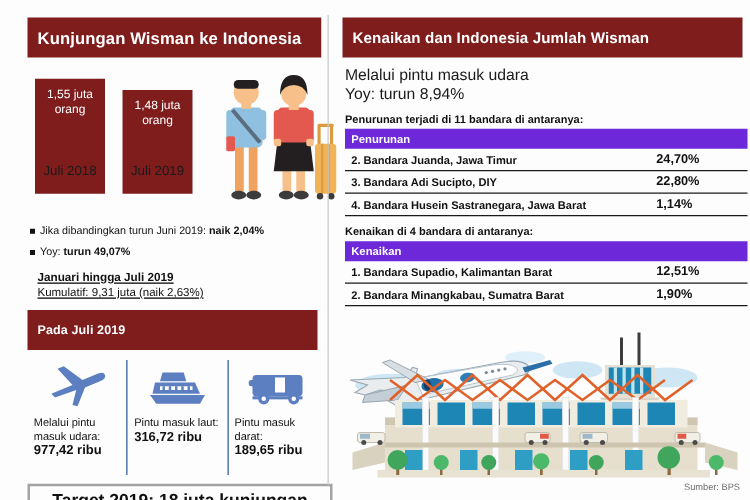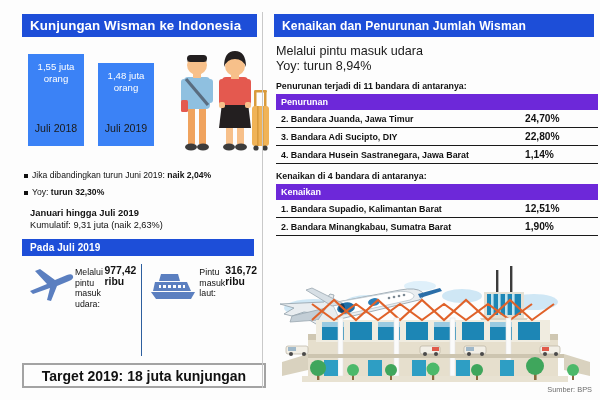--- a/index.html
+++ b/index.html
@@ -10,46 +10,46 @@
     overflow: hidden;
     position: relative;
   }
   #infographic {
     position: absolute; inset: 0;
     background: #fdfdfd;
   }
 
   
   .navy-bar {
-    background: #1d4ed8;
+    background: #7f1d1d;
     color: #ffffff;
     font-weight: bold;
     display: flex;
     align-items: center;
-    padding: 0 8px;
+    padding: 16px 8px;
     letter-spacing: .1px;
     text-align: center;
   }
 
   
   #left-panel {
     position: absolute;
     left: 0; top: 0; width: 262px; height: 400px;
     padding: 14px 10px 0 22px;
   }
   #left-title { height: 23px; font-size: 13.3px; width: 235px; }
 
   #bar-chart-area {
     position: relative;
     height: 118px;
     margin-top: 9px;
   }
   .bar-col { position: absolute; bottom: 18px; width: 56px; }
   .bar {
-    background: #3b82f6;
+    background: #7f1d1d;
     width: 56px;
     color: #ffffff;
     font-size: 9.6px;
     text-align: center;
     padding-top: 7px;
     line-height: 11.5px;
   }
   .bar-label {
     position: absolute;
     bottom: 12px; width: 56px;
@@ -73,30 +73,30 @@
     display: flex;
     align-items: flex-start;
     line-height: 11px;
   }
   .bullet-sq {
     width: 4px; height: 4px; background: #111;
     margin-right: 4px; margin-top: 4px; flex: none;
   }
   .bullet-line b { font-weight: bold; }
 
-  #cumul-block { margin-top: 9px; margin-left: 8px; }
+  #cumul-block { margin-top: 9px; margin-left: 8px; text-decoration: underline; }
   #cumul-title { font-size: 9.4px; font-weight: bold; color: #111; }
   #cumul-value { font-size: 9.2px; color: #111; margin-top: 2px; }
 
   #pada-juli { margin-top: 9px; height: 17px; font-size: 10px; width: 232px; }
 
   #modes { display: flex; margin-top: 8px; width: 240px; height: 92px; }
   .mode {
     flex: 1; position: relative; padding: 0 5px;
-    display: flex; flex-direction: row; align-items: flex-start;
+    display: flex; flex-direction: column; align-items: flex-start;
   }
   .mode + .mode { border-left: 1.5px solid #2d5f9e; }
   .mode-icon { height: 42px; display: flex; align-items: center; justify-content: center; width: 100%; }
   .mode-label { font-size: 8.8px; color: #111; line-height: 10.5px; margin-top: 3px; }
   .mode-value { font-size: 10.4px; font-weight: bold; color: #111; margin-top: 1px; }
 
   #target-box {
     margin-top: 7px;
     width: 244px; height: 25px;
     border: 2px solid #a3a3a3;
@@ -211,21 +211,21 @@
         <circle cx="101" cy="100" r="2.6" fill="#3c3c3c"></circle>
       </svg>
     </div>
 
     <div class="bullet-line">
       <span class="bullet-sq"></span>
       <span><span>Jika dibandingkan turun Juni 2019: </span><b>naik 2,04%</b></span>
     </div>
     <div class="bullet-line">
       <span class="bullet-sq"></span>
-      <span><span>Yoy: </span><b>turun 32,30%</b></span>
+      <span><span>Yoy: </span><b>turun 49,07%</b></span>
     </div>
 
     <div id="cumul-block">
       <div id="cumul-title">Januari hingga Juli 2019</div>
       <div id="cumul-value">Kumulatif: 9,31 juta (naik 2,63%)</div>
     </div>
 
     <div id="pada-juli" class="navy-bar">Pada Juli 2019</div>
 
     <div id="modes">
@@ -251,30 +251,46 @@
             <rect x="19" y="17" width="2" height="3" fill="#5b7fc0"></rect>
             <rect x="24" y="17" width="2" height="3" fill="#5b7fc0"></rect>
             <rect x="29" y="17" width="2" height="3" fill="#5b7fc0"></rect>
             <rect x="34" y="17" width="2" height="3" fill="#5b7fc0"></rect>
           </svg>
         </div>
         <div class="mode-label">Pintu masuk laut:</div>
         <div class="mode-value">316,72 ribu</div>
       </div>
 
+      <div class="mode">
+        <div class="mode-icon">
+          <svg width="50" height="34" viewBox="0 0 50 34">
+            <rect x="5" y="8" width="40" height="17" rx="3" fill="#5b7fc0"></rect>
+            <rect x="2" y="12" width="6" height="5" rx="2" fill="#5b7fc0"></rect>
+            <rect x="23" y="10" width="8" height="12" fill="#ffffff"></rect>
+            <rect x="5" y="25" width="40" height="2.5" fill="#5b7fc0"></rect>
+            <circle cx="14" cy="27" r="4.5" fill="#5b7fc0"></circle>
+            <circle cx="14" cy="27" r="1.8" fill="#ffffff"></circle>
+            <circle cx="38" cy="27" r="4.5" fill="#5b7fc0"></circle>
+            <circle cx="38" cy="27" r="1.8" fill="#ffffff"></circle>
+          </svg>
+        </div>
+        <div class="mode-label">Pintu masuk darat:</div>
+        <div class="mode-value">189,65 ribu</div>
+      </div>
     </div>
 
     <div id="target-box">Target 2019: 18 juta kunjungan</div>
   </div>
 
   <div id="divider"></div>
 
   <div id="right-panel">
 
-    <div id="right-title" class="navy-bar">Kenaikan dan Penurunan Jumlah Wisman</div>
+    <div id="right-title" class="navy-bar">Kenaikan dan Indonesia Jumlah Wisman</div>
 
     <div id="lead">
       <div class="lead-line">Melalui pintu masuk udara</div>
       <div class="lead-line">Yoy: turun 8,94%</div>
     </div>
 
     <div class="tbl-caption">Penurunan terjadi di 11 bandara di antaranya:</div>
     <table class="data">
       <thead>
         <tr>

